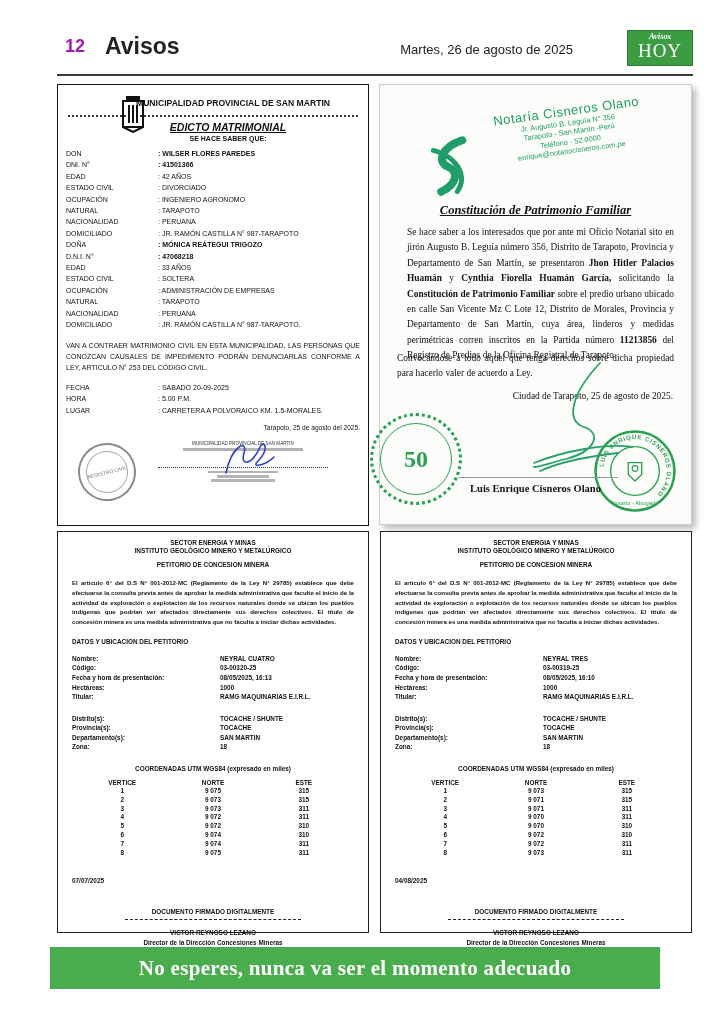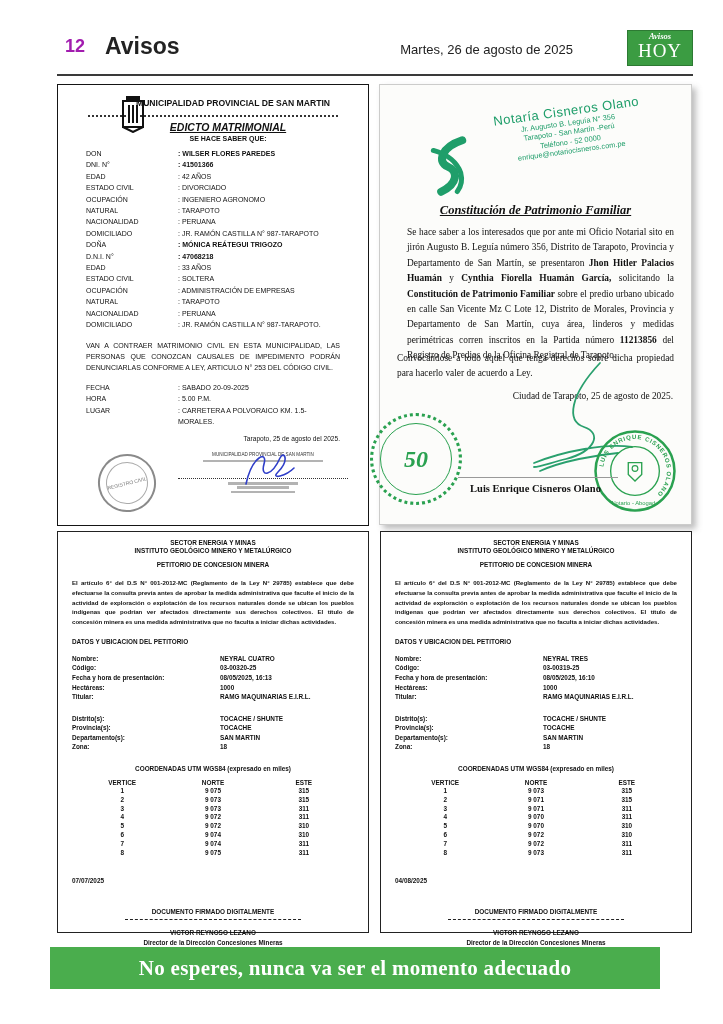--- a/index.html
+++ b/index.html
@@ -13,21 +13,21 @@
   .section{position:absolute;left:48px;top:3px;font-size:23px;font-weight:bold;color:#222;}
   .mdate{position:absolute;right:120px;top:12px;font-size:13px;color:#222;}
   .hoylogo{position:absolute;right:0;top:0;width:66px;height:36px;background:var(--logo_green);
     border:1px solid #2d7a33;color:#fff;text-align:center;box-sizing:border-box;}
   .hoylogo .ltop{font-family:"Liberation Serif",serif;font-style:italic;font-size:8.5px;line-height:10px;font-weight:bold;}
   .hoylogo .lmain{font-family:"Liberation Serif",serif;font-weight:normal;font-size:19px;line-height:20px;letter-spacing:1px;}
   .mastrule{position:absolute;left:57px;top:74px;width:636px;border-top:2px solid #3a3a3a;}
 
   
   .docbox{position:absolute;box-sizing:border-box;background:#fff;}
-  .box-edicto{left:57px;top:84px;width:312px;height:442px;border:1.5px solid #151515;padding:8px 28px;}
+  .box-edicto{left:57px;top:84px;width:312px;height:442px;border:1.5px solid #151515;padding:8px 8px;}
   .box-notaria{left:379px;top:84px;width:313px;height:441px;background:#fcfcfa;border:1px solid #cccccb;
     box-shadow:4px 4px 6px rgba(110,110,110,.45);}
   .box-mining{top:531px;width:312px;height:402px;border:1px solid #222;padding:7px 14px;font-weight:bold;}
   .box-mining.left{left:57px;} .box-mining.right{left:380px;}
 
   
   .ed-head{margin:4px 0 0 40px;text-align:center;font-weight:bold;font-size:8.6px;line-height:13px;}
   .ed-emblem{position:absolute;left:62px;top:10px;}
   .ed-dots{margin:5px 2px 4px 2px;border-top:2px dotted #333;}
   .ed-title{text-align:center;font-weight:bold;font-style:italic;font-size:10.5px;text-decoration:underline;margin:3px 0 2px 30px;}
@@ -59,21 +59,21 @@
     font-weight:bold;font-style:italic;font-size:12.5px;text-decoration:underline;}
   .nt-body{position:absolute;left:17px;right:17px;top:140px;font-family:"Liberation Serif",serif;
     font-size:9.4px;line-height:15.4px;text-align:justify;margin-left:10px;}
   .nt-body2{position:absolute;left:17px;right:17px;top:266px;font-family:"Liberation Serif",serif;
     font-size:9.4px;line-height:15.4px;text-align:justify;}
   .nt-dateline{position:absolute;right:18px;top:306px;font-family:"Liberation Serif",serif;font-size:9.4px;}
   .nt-seal50{position:absolute;left:-10px;top:328px;width:92px;height:92px;border-radius:50%;
     border:3px dotted var(--stamp_green);box-sizing:border-box;display:flex;align-items:center;justify-content:center;}
   .nt-seal50 .ring{width:70px;height:70px;border-radius:50%;border:1.6px solid var(--stamp_green);
     display:flex;align-items:center;justify-content:center;font-family:"Liberation Serif",serif;
-    font-weight:bold;font-size:24px;color:var(--stamp_green);font-style:italic;}
+    font-weight:bold;font-size:24px;color:var(--stamp_green);}
   .nt-sealround{position:absolute;right:14px;top:344px;}
   .nt-signature{position:absolute;left:142px;top:270px;}
   .nt-sigline{position:absolute;left:78px;top:392px;width:160px;border-top:1px solid #999;}
   .nt-signer{position:absolute;left:0;right:0;top:396px;text-align:center;font-family:"Liberation Serif",serif;
     font-weight:bold;font-size:10.5px;line-height:16px;}
 
   
   .mi-h{text-align:center;font-size:6.4px;line-height:8.4px;}
   .mi-h3{margin-top:5px;}
   .mi-intro{font-size:6.1px;line-height:9.7px;text-align:justify;margin-top:9px;}

